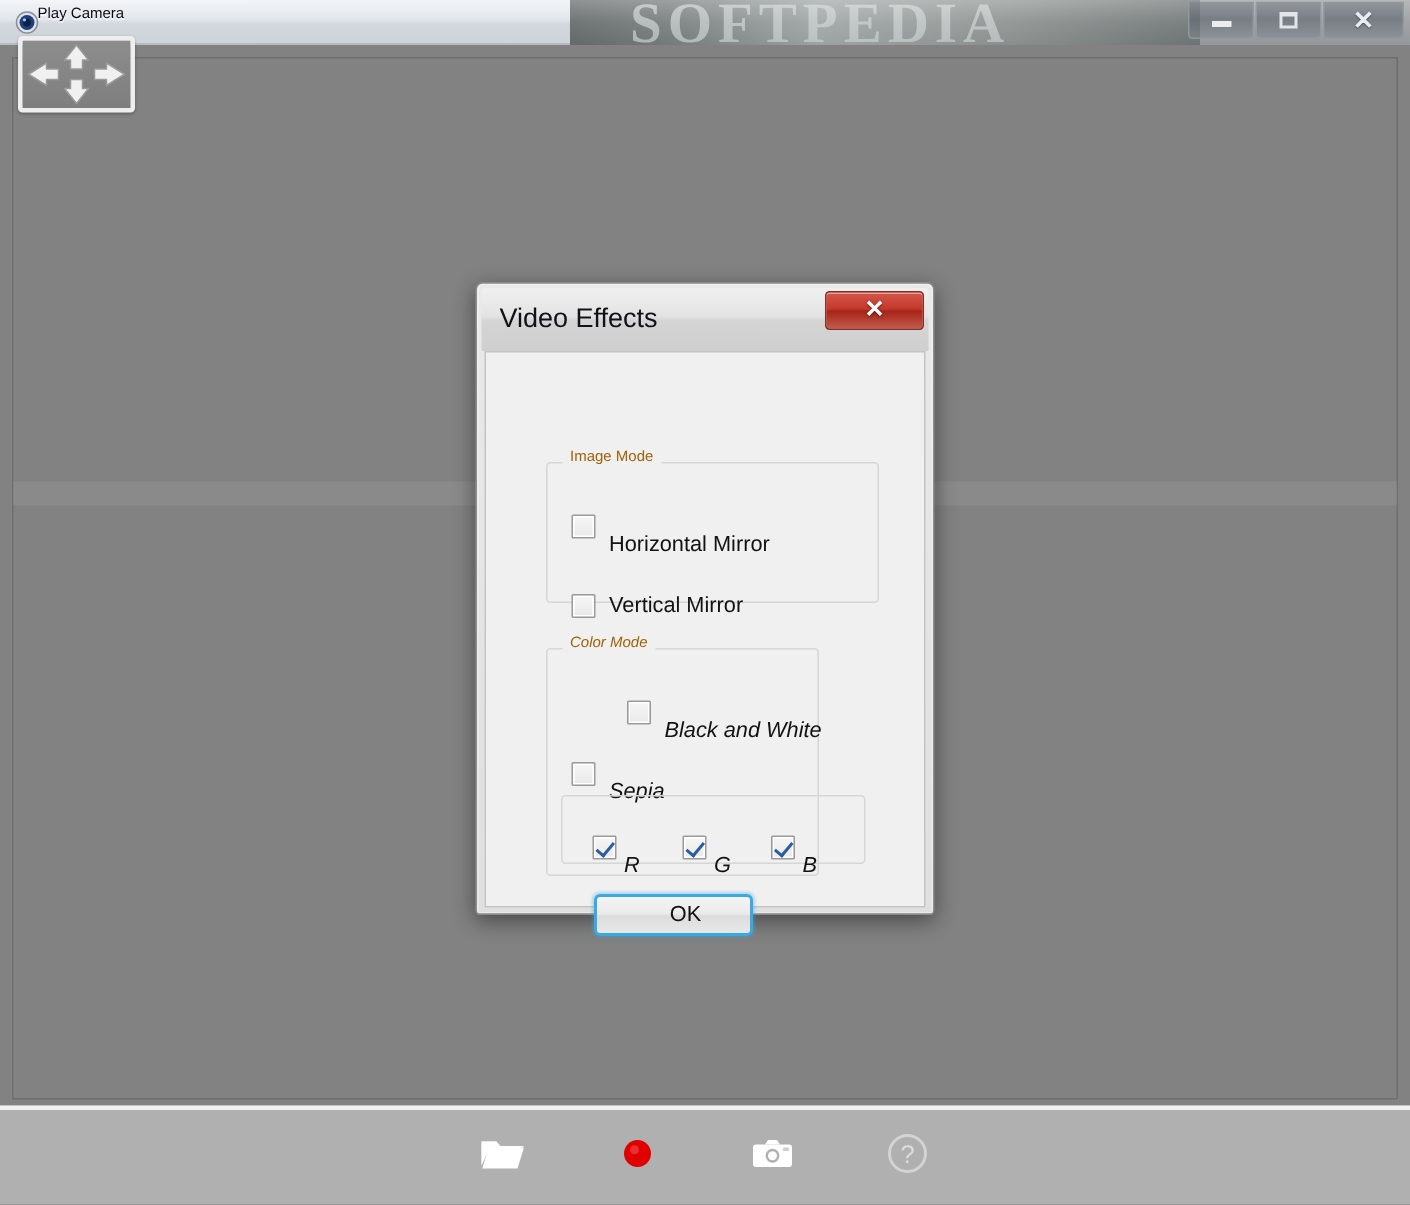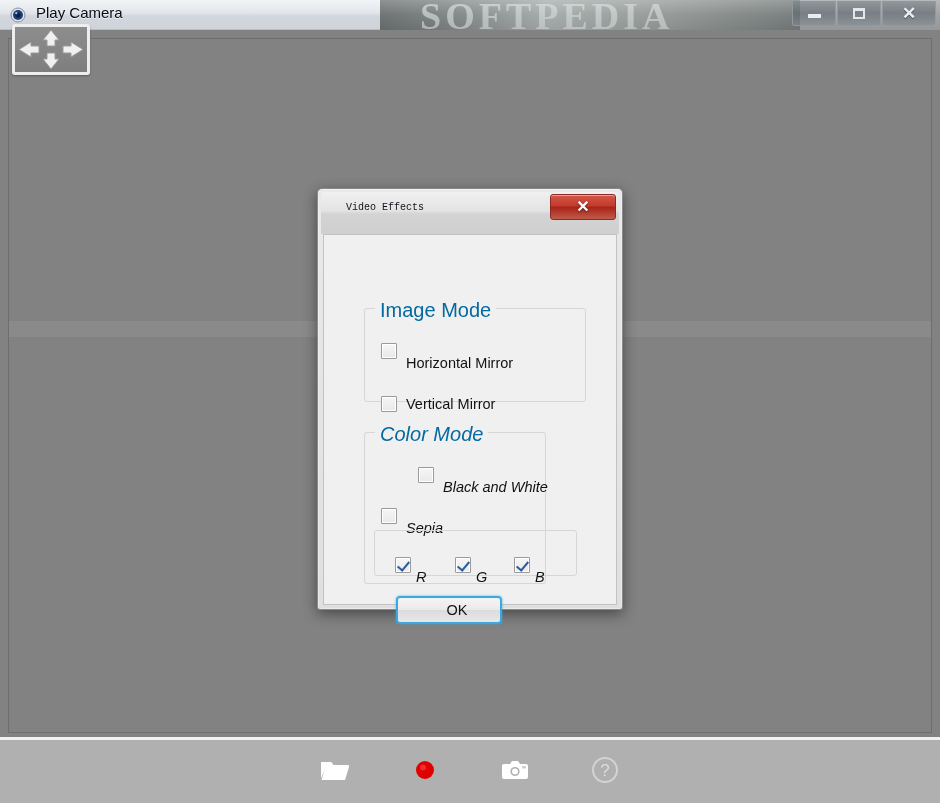--- a/index.html
+++ b/index.html
@@ -78,22 +78,22 @@
     border-bottom: 1px solid #b8bec6;
   }
   #app-icon {
     position: absolute;
     left: 10px; top: 7px;
     width: 16px; height: 16px;
     z-index: 7;
   }
   #app-title {
     position: absolute;
-    left: 36px; top: 4px;
-    font-size: 15px;
+    left: 25px; top: 4px;
+    font-size: 10px;
     color: #0a0a14;
     z-index: 7;
     text-shadow: 0 1px 0 rgba(255,255,255,0.7);
     white-space: nowrap;
     text-align: center;
   }
 
   .win-btns { position: absolute; right: 4px; top: 1px; display: flex; z-index: 8; }
   .win-btn {
     width: 44px; height: 25px;
@@ -172,25 +172,24 @@
     padding: 3px;
   }
   #dialog-titlebar {
     position: relative;
     height: 42px;
     background: linear-gradient(180deg,#f0f0f0 0%,#e3e3e3 45%,#d4d4d4 52%,#cfcfcf 100%);
     border-radius: 3px 3px 0 0;
   }
   #dialog-title {
     position: absolute;
-    left: 25px; top: 10px;
-    font-size: 10px;
+    left: 12px; top: 10px;
+    font-size: 18px;
     color: #111118;
     white-space: nowrap;
-    font-family: Liberation Mono, monospace;
   }
   #dialog-close {
     position: absolute;
     right: 3px; top: 2px;
     width: 66px; height: 26px;
     border: 1px solid #8a2a22;
     border-radius: 3px;
     background: linear-gradient(180deg,#d4574b 0%,#c33a2c 45%,#a82418 52%,#c05b4c 100%);
     box-shadow: inset 0 1px 0 rgba(255,255,255,0.45);
     display: flex; align-items: center; justify-content: center;
@@ -212,22 +211,22 @@
   .groupbox {
     position: absolute;
     border: 1px solid #d6d6d6;
     border-radius: 3px;
   }
   .groupbox > .gb-title {
     position: absolute;
     top: -10px; left: 10px;
     background: #f0f0f0;
     padding: 0 5px;
-    font-size: 20px;
-    color: #0369a1;
+    font-size: 10px;
+    color: #a16207;
     white-space: nowrap;
   }
   #gb-image-mode { left: 40px; top: 73px; width: 222px; height: 94px; }
   #gb-color-mode { left: 40px; top: 197px; width: 182px; height: 152px; font-style: italic; }
   #gb-rgb { left: 9px; top: 97px; width: 203px; height: 46px; }
 
   .cb-row {
     position: absolute;
     display: flex; align-items: center;
     cursor: pointer;

